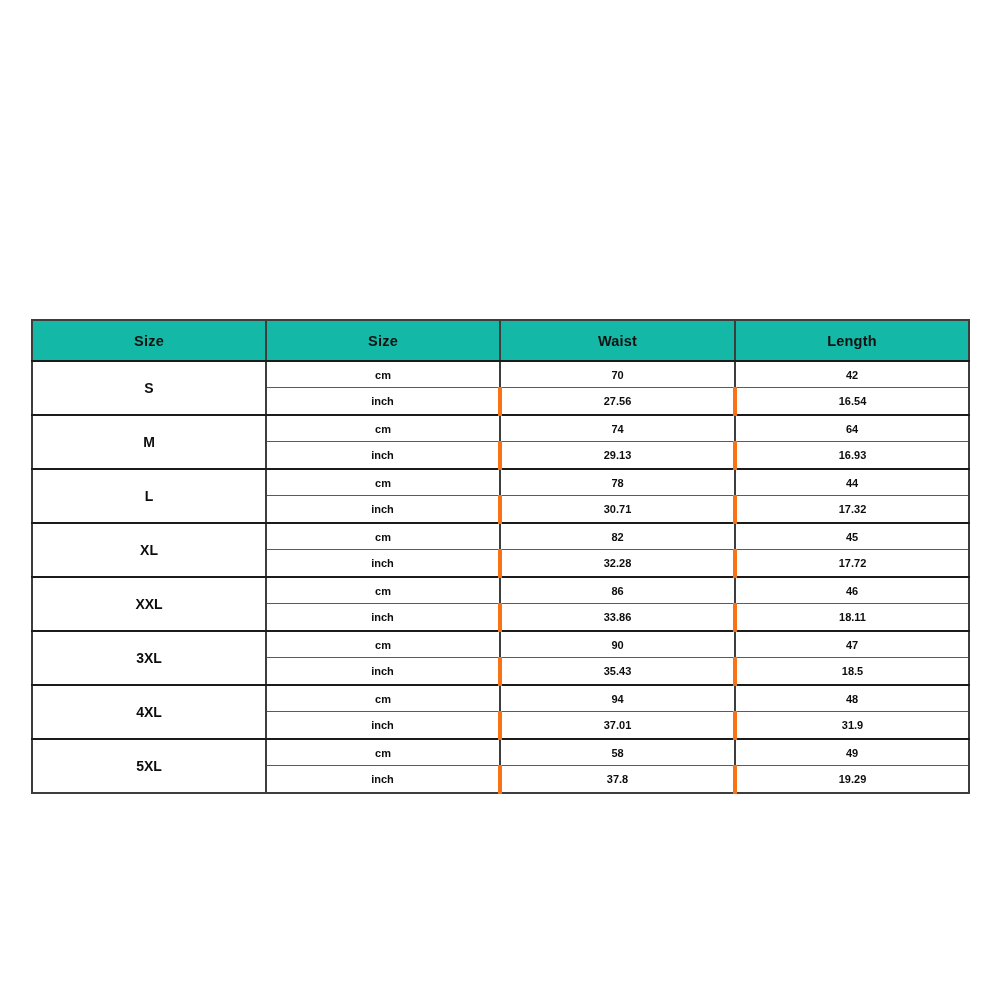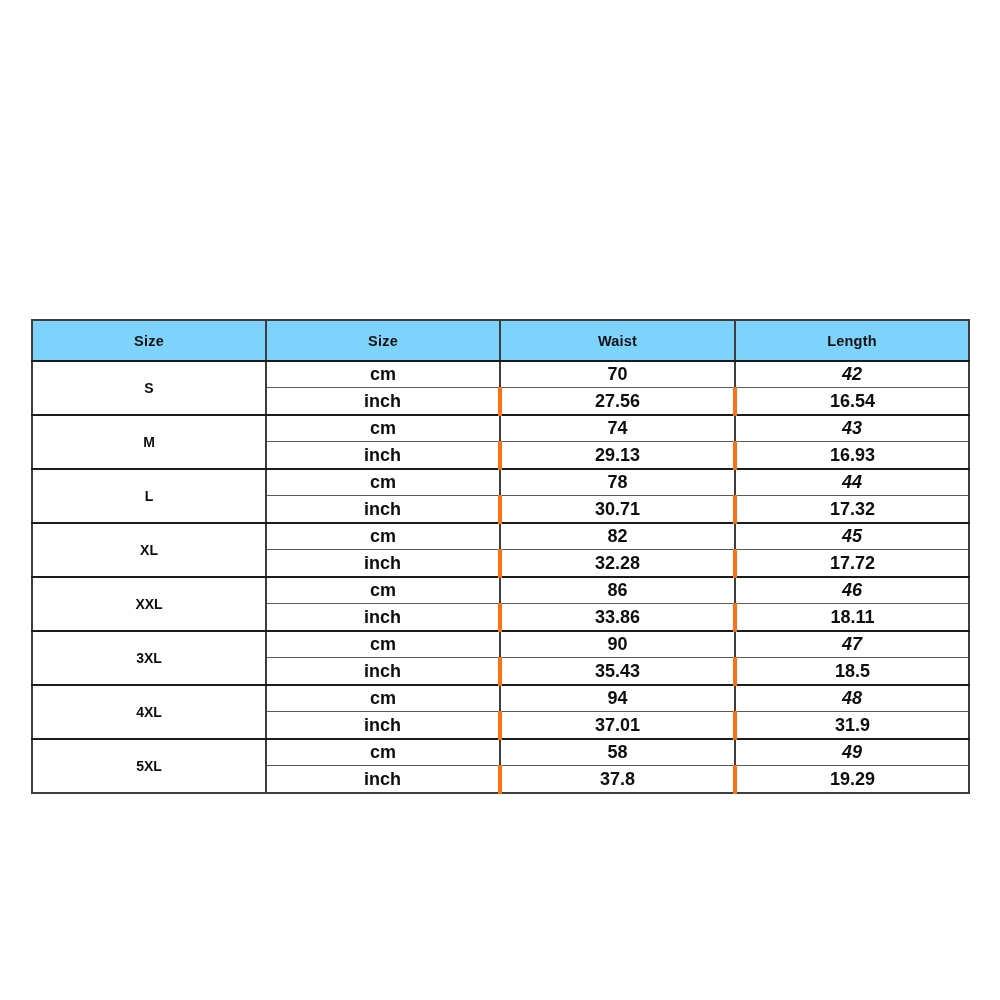--- a/index.html
+++ b/index.html
@@ -30,57 +30,57 @@
     table-layout: fixed;
     border: 2px solid #3d3d3d;
   }
 
   table.size-chart col.c-size   { width: 234px; }
   table.size-chart col.c-unit   { width: 234px; }
   table.size-chart col.c-waist  { width: 235px; }
   table.size-chart col.c-length { width: 234px; }
 
   thead th {
-    background: #7dd3fc;
+    background: #14b8a6;
     color: #111111;
     font-size: 14.5px;
     font-weight: bold;
     height: 37px;
     text-align: center;
     vertical-align: middle;
     border-right: 2px solid #3d3d3d;
     border-bottom: 2px solid #1b1b1b;
     letter-spacing: 0.2px;
   }
   thead th:last-child { border-right: none; }
 
   tbody td {
     text-align: center;
     vertical-align: middle;
     color: #0d0d0d;
     font-weight: bold;
-    font-size: 18px;
+    font-size: 11px;
     background: #ffffff;
   }
 
   
   td.size-cell {
     border-right: 2px solid #3d3d3d;
     border-bottom: 2px solid #1b1b1b;
     font-size: 14px;
     height: 47px;
   }
 
   
   td.sub-top {
     height: 23px;
     border-right: 2px solid #3d3d3d;
     border-bottom: 1px solid #5b5b5b;
   }
-  td.sub-top.last-col { border-right: none; font-style: italic; }
+  td.sub-top.last-col { border-right: none; }
 
   
   td.sub-bot {
     height: 24px;
     border-right: 4px solid #f97316;
     border-bottom: 2px solid #1b1b1b;
   }
   td.sub-bot.last-col { border-right: none; }
 
   tbody tr.row-last td.size-cell,
@@ -114,21 +114,21 @@
         </tr>
         <tr class="row-bot">
           <td class="sub-bot">inch</td>
           <td class="sub-bot">27.56</td>
           <td class="sub-bot last-col">16.54</td>
         </tr>
         <tr class="row-top">
           <td class="size-cell" rowspan="2">M</td>
           <td class="sub-top">cm</td>
           <td class="sub-top">74</td>
-          <td class="sub-top last-col">43</td>
+          <td class="sub-top last-col">64</td>
         </tr>
         <tr class="row-bot">
           <td class="sub-bot">inch</td>
           <td class="sub-bot">29.13</td>
           <td class="sub-bot last-col">16.93</td>
         </tr>
         <tr class="row-top">
           <td class="size-cell" rowspan="2">L</td>
           <td class="sub-top">cm</td>
           <td class="sub-top">78</td>

